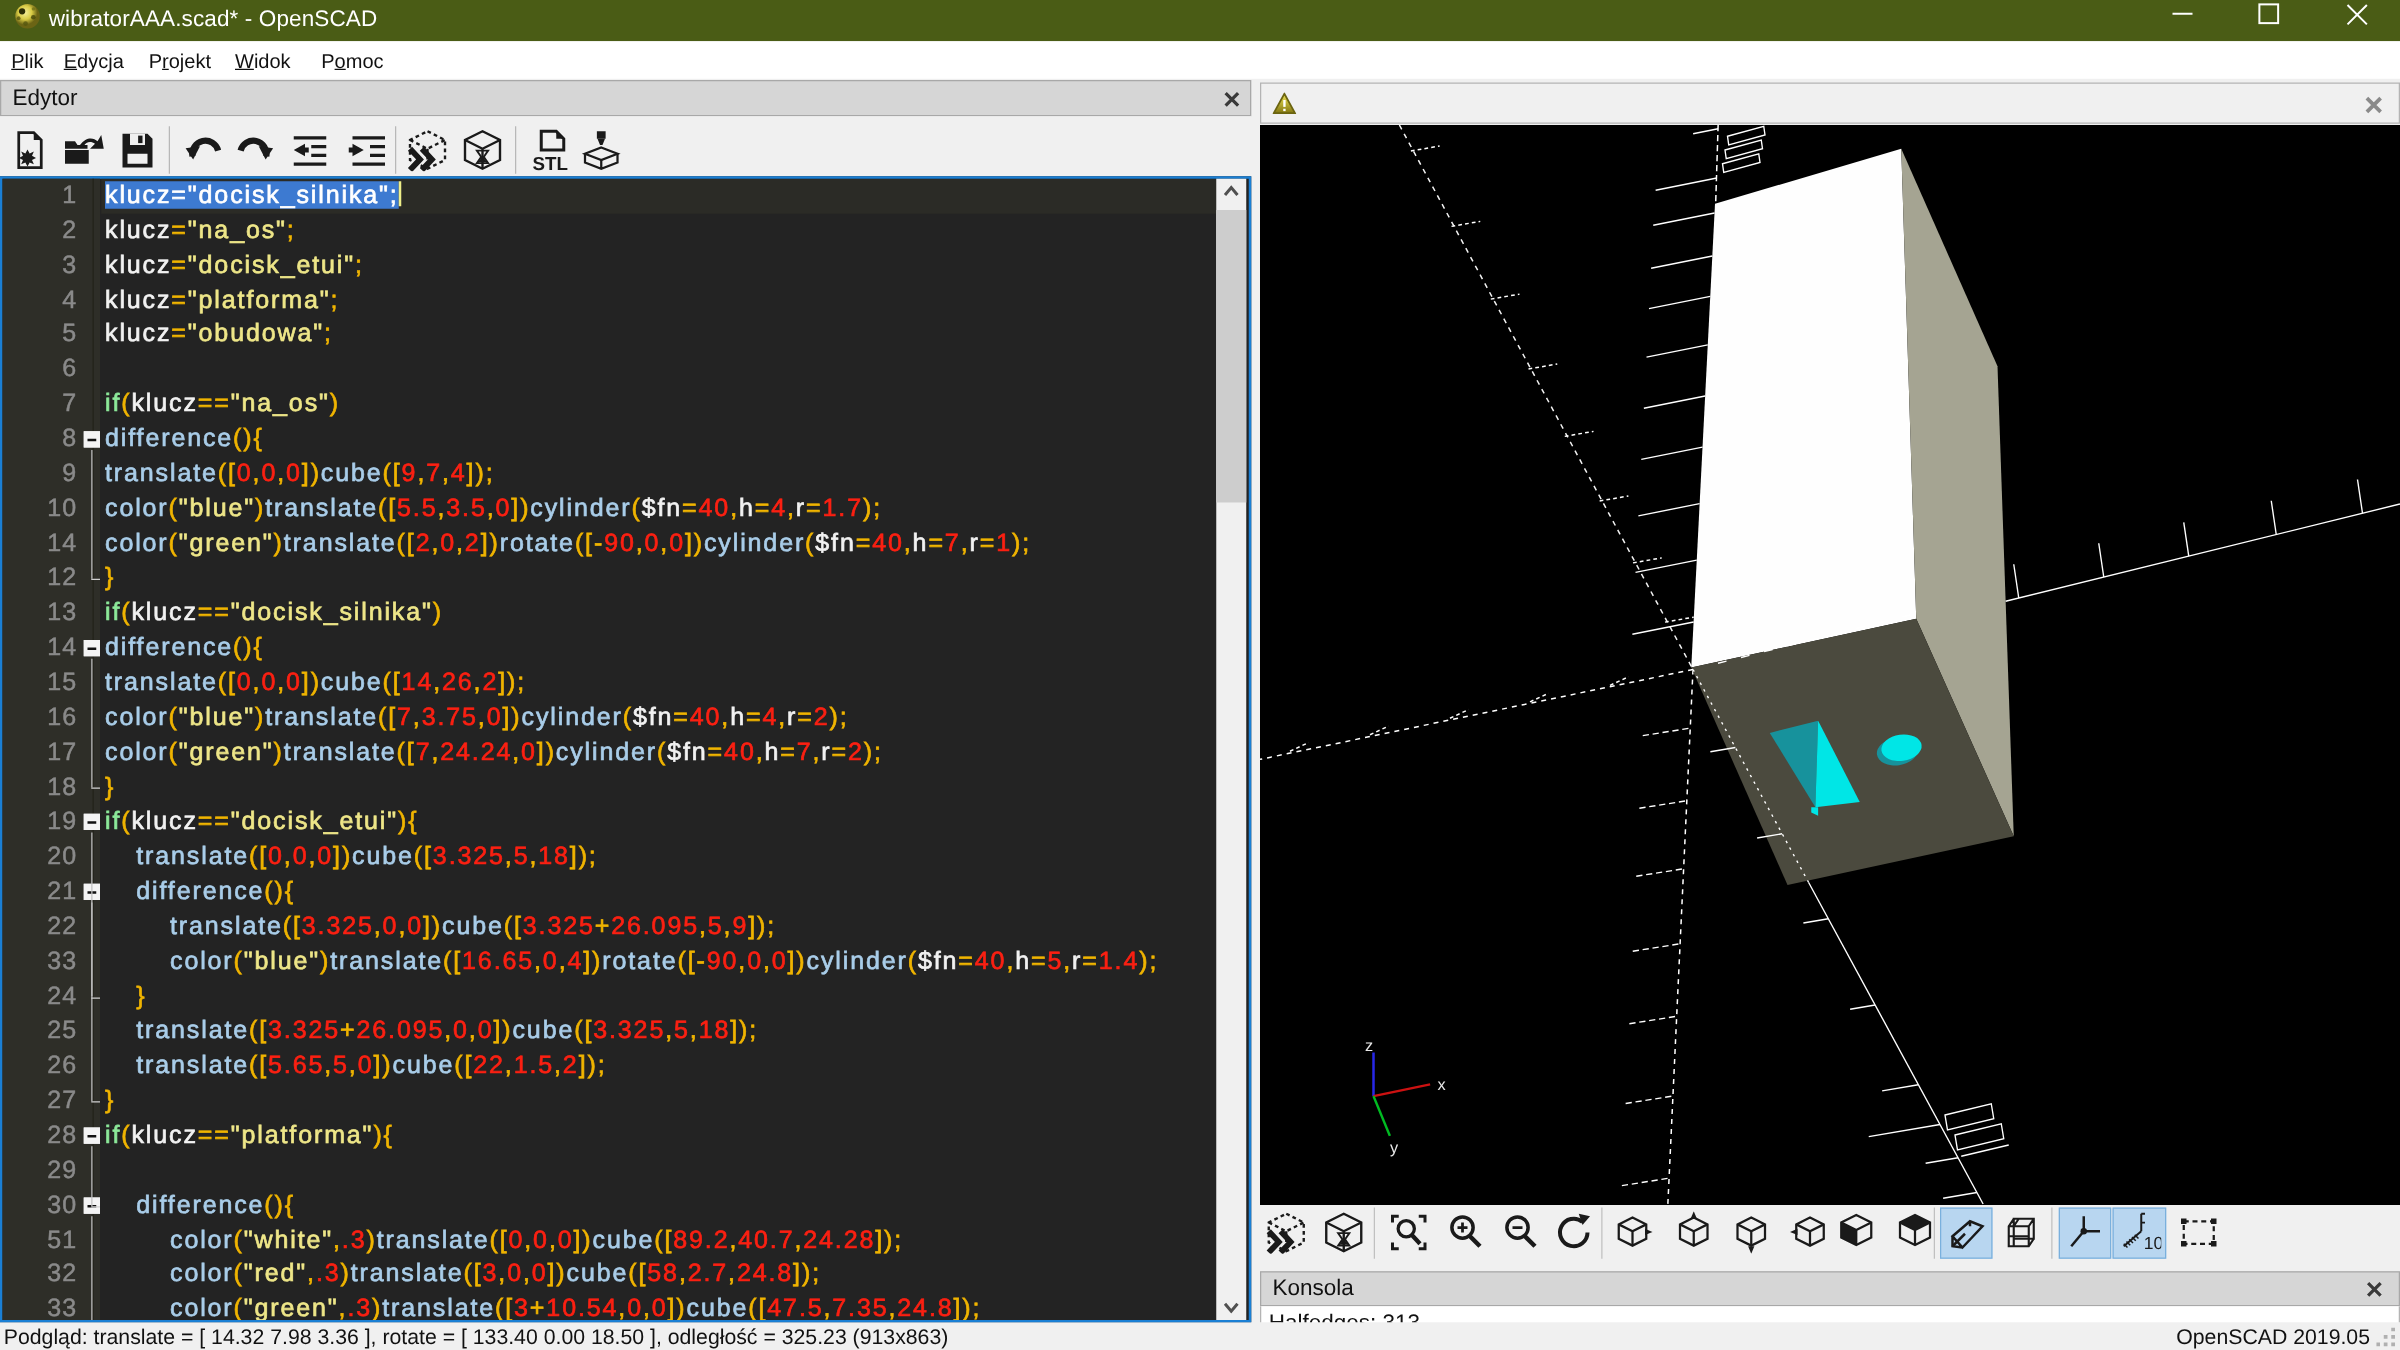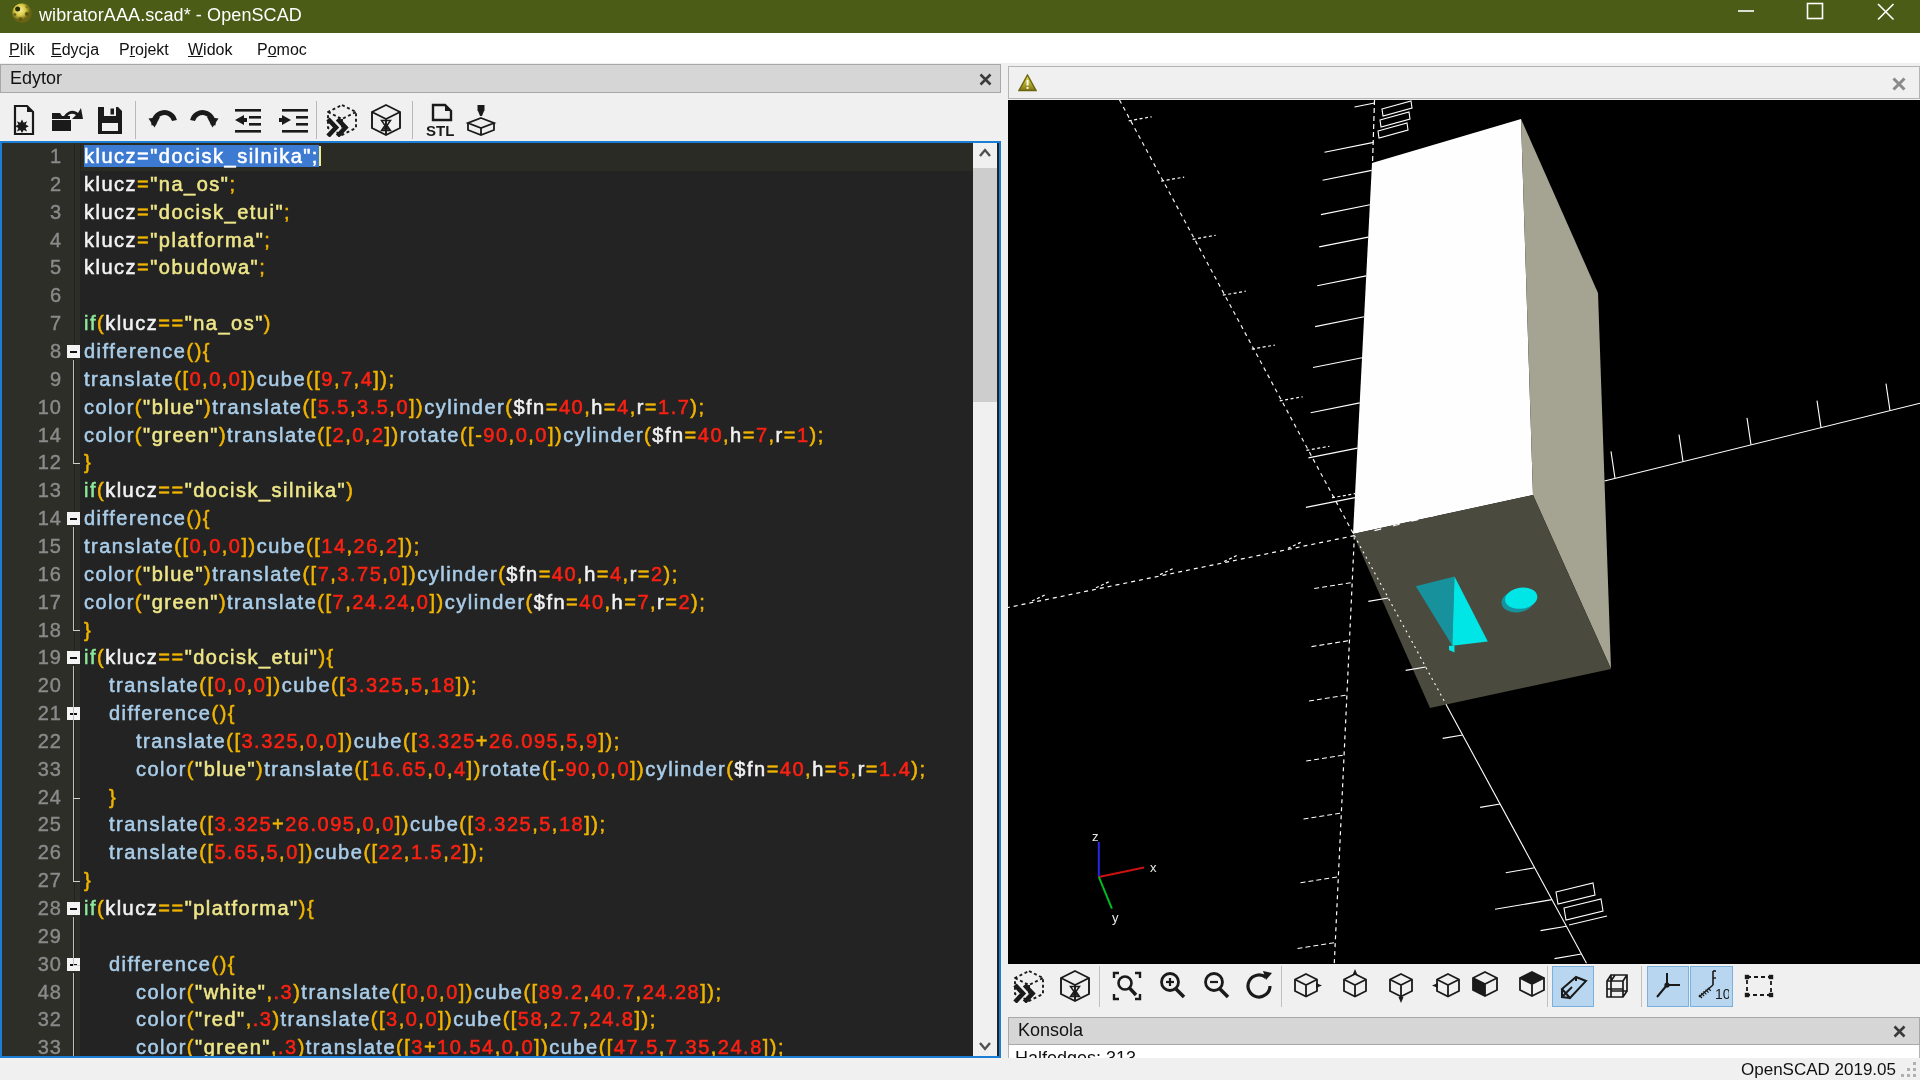--- a/index.html
+++ b/index.html
@@ -211,21 +211,21 @@
 <div class="ln" style="top:839.2px">26</div>
 <div class="cl" style="top:839.2px;left:109px"><i style="color:#a9cde9">translate</i><i style="color:#f0b400">(</i><i style="color:#f0b400">[</i><i style="color:#fb2012">5.65</i><i style="color:#f0b400">,</i><i style="color:#fb2012">5</i><i style="color:#f0b400">,</i><i style="color:#fb2012">0</i><i style="color:#f0b400">]</i><i style="color:#f0b400">)</i><i style="color:#a9cde9">cube</i><i style="color:#f0b400">(</i><i style="color:#f0b400">[</i><i style="color:#fb2012">22</i><i style="color:#f0b400">,</i><i style="color:#fb2012">1.5</i><i style="color:#f0b400">,</i><i style="color:#fb2012">2</i><i style="color:#f0b400">]</i><i style="color:#f0b400">)</i><i style="color:#f0b400">;</i></div>
 <div class="ln" style="top:867.1px">27</div>
 <div class="cl" style="top:867.1px;left:84px"><i style="color:#f0b400">}</i></div>
 <div class="ln" style="top:895.0px">28</div>
 <div class="cl" style="top:895.0px;left:84px"><i style="color:#8ce89a">if</i><i style="color:#f0b400">(</i><i style="color:#f2f2f2">klucz</i><i style="color:#f0b400">=</i><i style="color:#f0b400">=</i><i style="color:#eee688">"platforma"</i><i style="color:#f0b400">)</i><i style="color:#f0b400">{</i></div>
 <div class="ln" style="top:922.8px">29</div>
 <div class="cl" style="top:922.8px;left:84px"></div>
 <div class="ln" style="top:950.7px">30</div>
 <div class="cl" style="top:950.7px;left:109px"><i style="color:#a9cde9">difference</i><i style="color:#f0b400">(</i><i style="color:#f0b400">)</i><i style="color:#f0b400">{</i></div>
-<div class="ln" style="top:978.5px">48</div>
+<div class="ln" style="top:978.5px">51</div>
 <div class="cl" style="top:978.5px;left:136px"><i style="color:#a9cde9">color</i><i style="color:#f0b400">(</i><i style="color:#eee688">"white"</i><i style="color:#f0b400">,</i><i style="color:#fb2012">.3</i><i style="color:#f0b400">)</i><i style="color:#a9cde9">translate</i><i style="color:#f0b400">(</i><i style="color:#f0b400">[</i><i style="color:#fb2012">0</i><i style="color:#f0b400">,</i><i style="color:#fb2012">0</i><i style="color:#f0b400">,</i><i style="color:#fb2012">0</i><i style="color:#f0b400">]</i><i style="color:#f0b400">)</i><i style="color:#a9cde9">cube</i><i style="color:#f0b400">(</i><i style="color:#f0b400">[</i><i style="color:#fb2012">89.2</i><i style="color:#f0b400">,</i><i style="color:#fb2012">40.7</i><i style="color:#f0b400">,</i><i style="color:#fb2012">24.28</i><i style="color:#f0b400">]</i><i style="color:#f0b400">)</i><i style="color:#f0b400">;</i></div>
 <div class="ln" style="top:1006.4px">32</div>
 <div class="cl" style="top:1006.4px;left:136px"><i style="color:#a9cde9">color</i><i style="color:#f0b400">(</i><i style="color:#eee688">"red"</i><i style="color:#f0b400">,</i><i style="color:#fb2012">.3</i><i style="color:#f0b400">)</i><i style="color:#a9cde9">translate</i><i style="color:#f0b400">(</i><i style="color:#f0b400">[</i><i style="color:#fb2012">3</i><i style="color:#f0b400">,</i><i style="color:#fb2012">0</i><i style="color:#f0b400">,</i><i style="color:#fb2012">0</i><i style="color:#f0b400">]</i><i style="color:#f0b400">)</i><i style="color:#a9cde9">cube</i><i style="color:#f0b400">(</i><i style="color:#f0b400">[</i><i style="color:#fb2012">58</i><i style="color:#f0b400">,</i><i style="color:#fb2012">2.7</i><i style="color:#f0b400">,</i><i style="color:#fb2012">24.8</i><i style="color:#f0b400">]</i><i style="color:#f0b400">)</i><i style="color:#f0b400">;</i></div>
 <div class="ln" style="top:1034.2px">33</div>
 <div class="cl" style="top:1034.2px;left:136px"><i style="color:#a9cde9">color</i><i style="color:#f0b400">(</i><i style="color:#eee688">"green"</i><i style="color:#f0b400">,</i><i style="color:#fb2012">.3</i><i style="color:#f0b400">)</i><i style="color:#a9cde9">translate</i><i style="color:#f0b400">(</i><i style="color:#f0b400">[</i><i style="color:#fb2012">3</i><i style="color:#f0b400">+</i><i style="color:#fb2012">10.54</i><i style="color:#f0b400">,</i><i style="color:#fb2012">0</i><i style="color:#f0b400">,</i><i style="color:#fb2012">0</i><i style="color:#f0b400">]</i><i style="color:#f0b400">)</i><i style="color:#a9cde9">cube</i><i style="color:#f0b400">(</i><i style="color:#f0b400">[</i><i style="color:#fb2012">47.5</i><i style="color:#f0b400">,</i><i style="color:#fb2012">7.35</i><i style="color:#f0b400">,</i><i style="color:#fb2012">24.8</i><i style="color:#f0b400">]</i><i style="color:#f0b400">)</i><i style="color:#f0b400">;</i></div>
 <div class="fbox" style="top:344.9px"></div>
 <div class="fbox" style="top:512.0px"></div>
 <div class="fbox" style="top:651.2px"></div>
 <div class="fbox" style="top:706.9px"></div>
 <div class="fbox" style="top:957.6px"></div>
@@ -457,20 +457,21 @@
   <div style="position:absolute;left:9px;top:2px;font-size:18px;color:#111">Konsola</div>
   <svg style="position:absolute;left:883px;top:6px" width="15" height="15" viewBox="0 0 15 15">
       <path d="M2.5 2.5 L12.5 12.5 M12.5 2.5 L2.5 12.5" stroke="#3a3a3a" stroke-width="2.6"></path>
     </svg>
 </div>
 <div id="kontxt" class="abs">
     <span style="position:absolute;left:6px;top:3px">Halfedges: 313</span>
   </div>
 
 <div id="status" class="abs">
+  <span style="position:absolute;left:3px;top:2px">Podgląd: translate = [ 14.32 7.98 3.36 ], rotate = [ 133.40 0.00 18.50 ], odległość = 325.23 (913x863)</span>
   <span style="position:absolute;right:24px;top:2px">OpenSCAD 2019.05</span>
   <svg style="position:absolute;right:2px;top:4px" width="17" height="17" viewBox="0 0 17 17">
     <g fill="#b0b0b0">
         <rect x="12" y="0" width="3" height="3"></rect>
         <rect x="12" y="6" width="3" height="3"></rect>
         <rect x="12" y="12" width="3" height="3"></rect>
         <rect x="6" y="6" width="3" height="3"></rect>
         <rect x="6" y="12" width="3" height="3"></rect>
         <rect x="0" y="12" width="3" height="3"></rect>
       </g>

